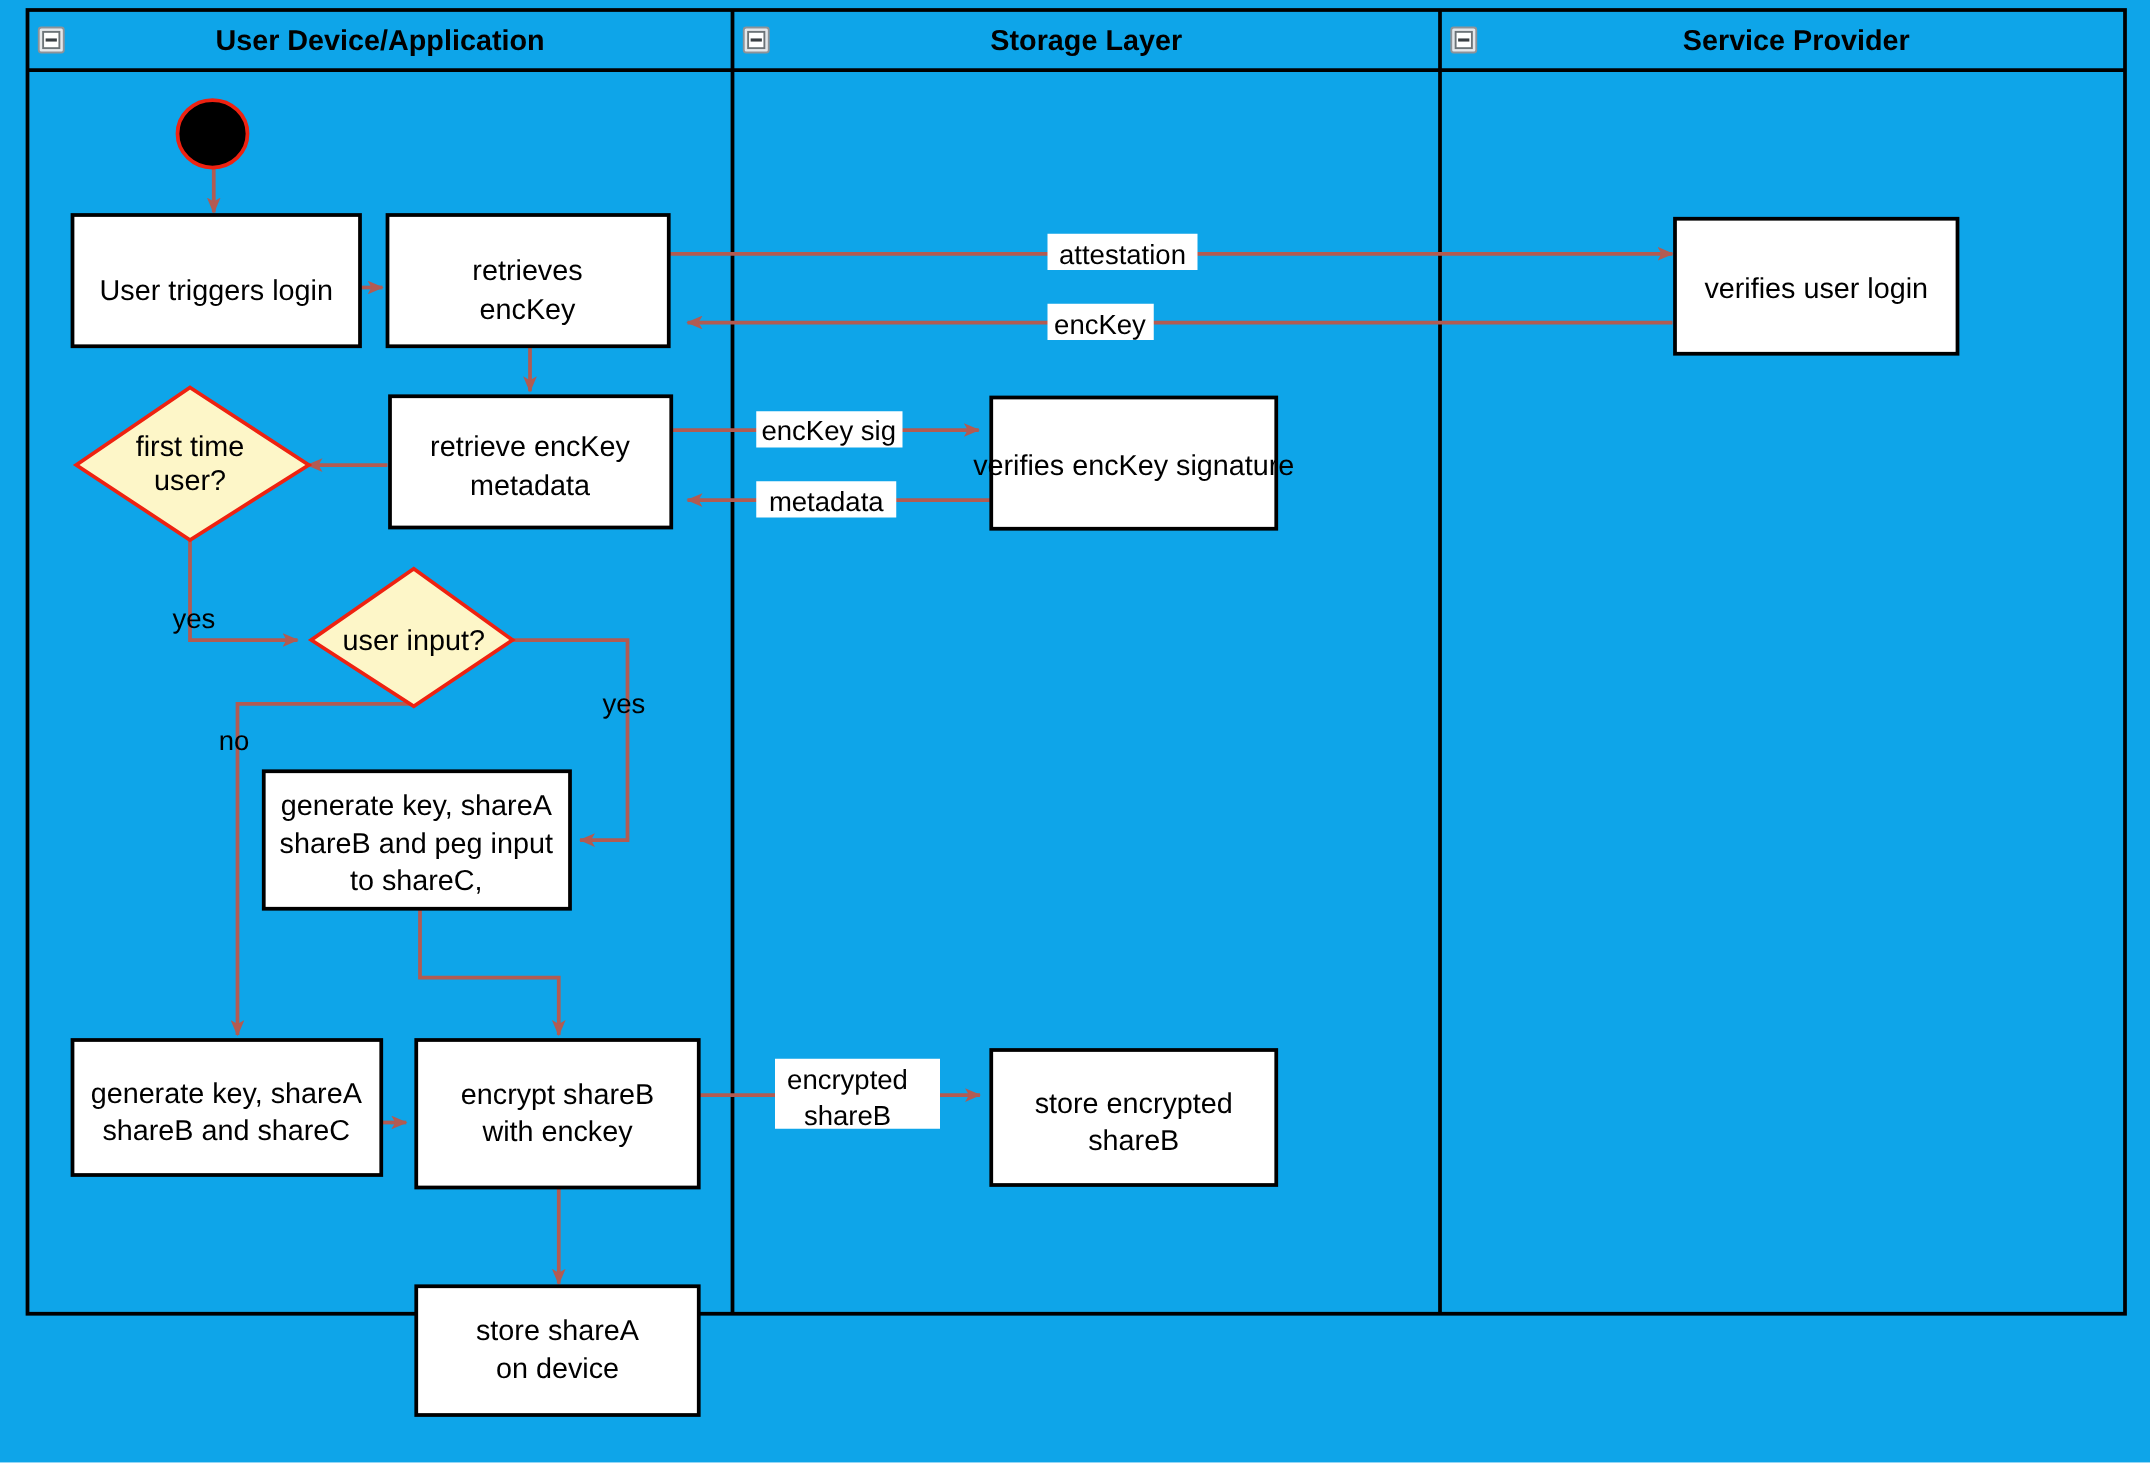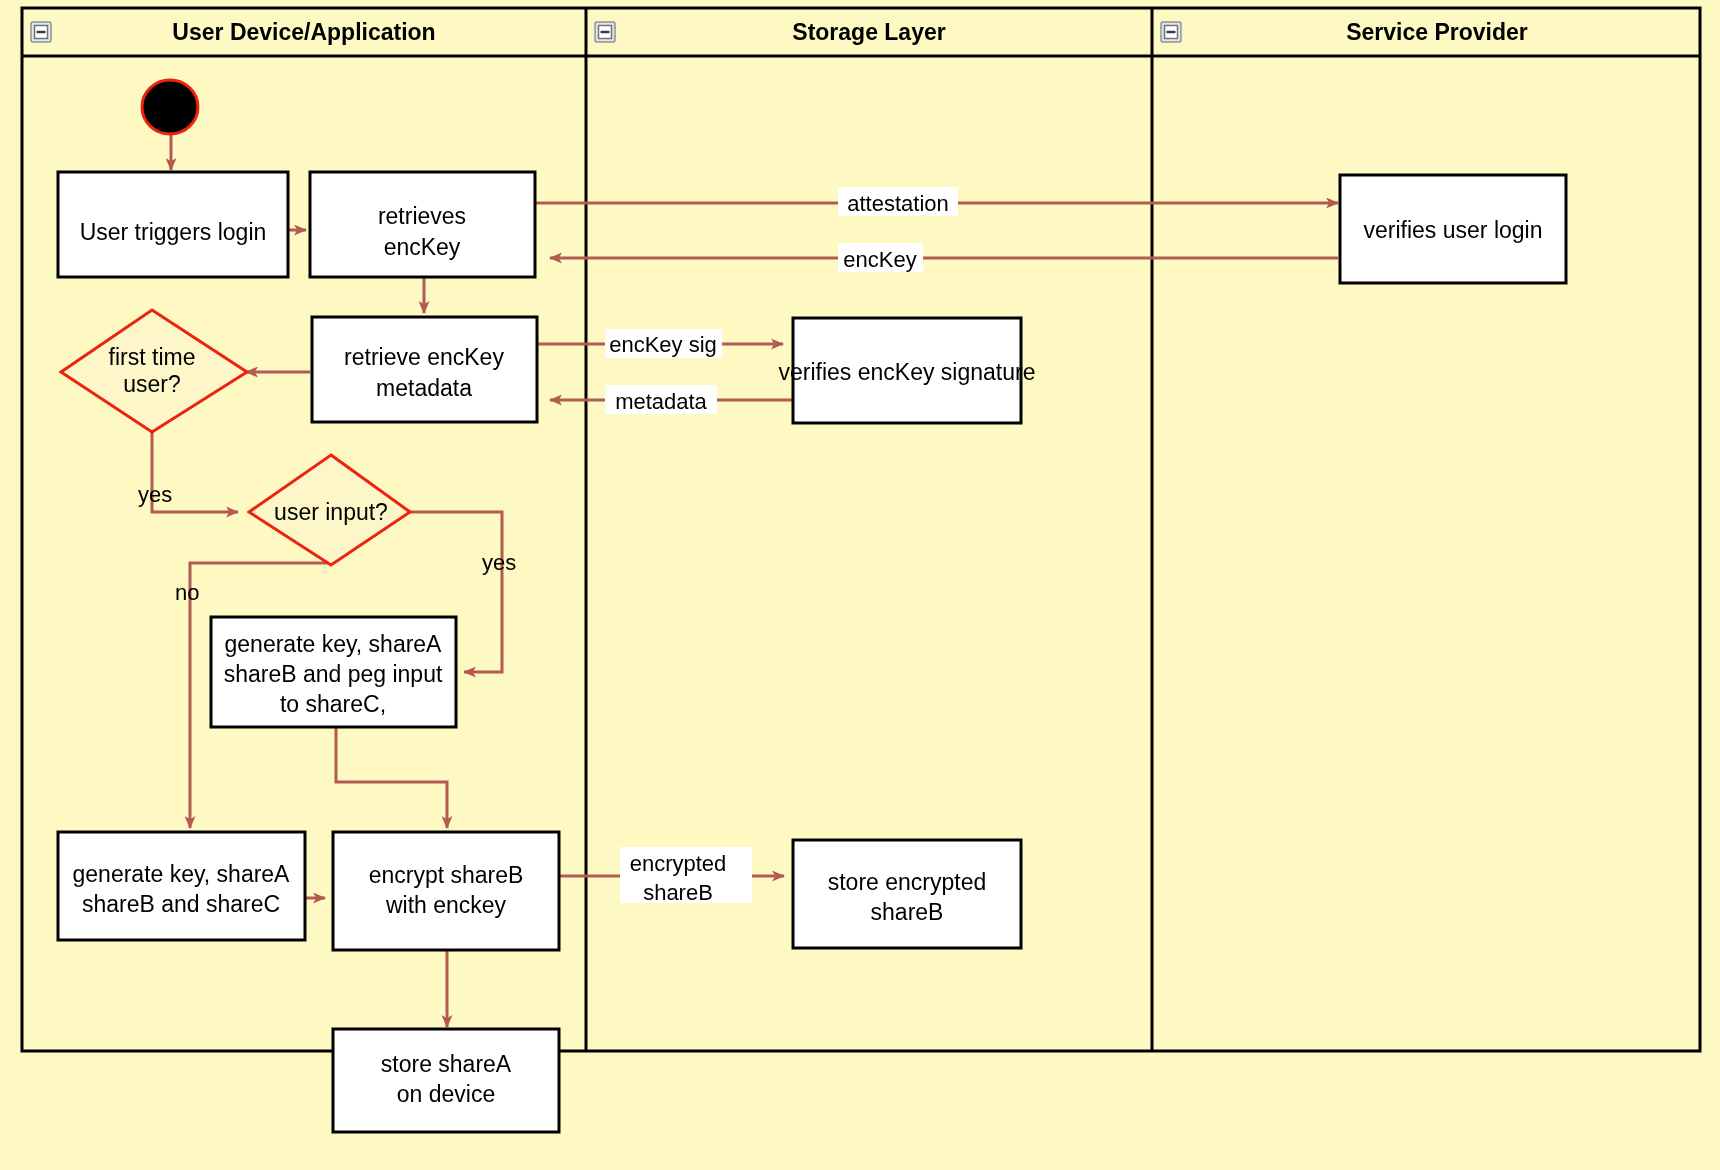--- a/index.html
+++ b/index.html
@@ -6,21 +6,21 @@
   html, body {
     margin: 0;
     padding: 0;
     background: #ffffff;
     font-family: "Liberation Sans", sans-serif;
   }
   #canvas {
     position: relative;
     width: 1720px;
     height: 1170px;
-    background: #fef9c3;
+    background: #0ea5e9;
     overflow: hidden;
   }
   svg#diagram {
     position: absolute;
     left: 0;
     top: 0;
     width: 1720px;
     height: 1170px;
     display: block;
   }

